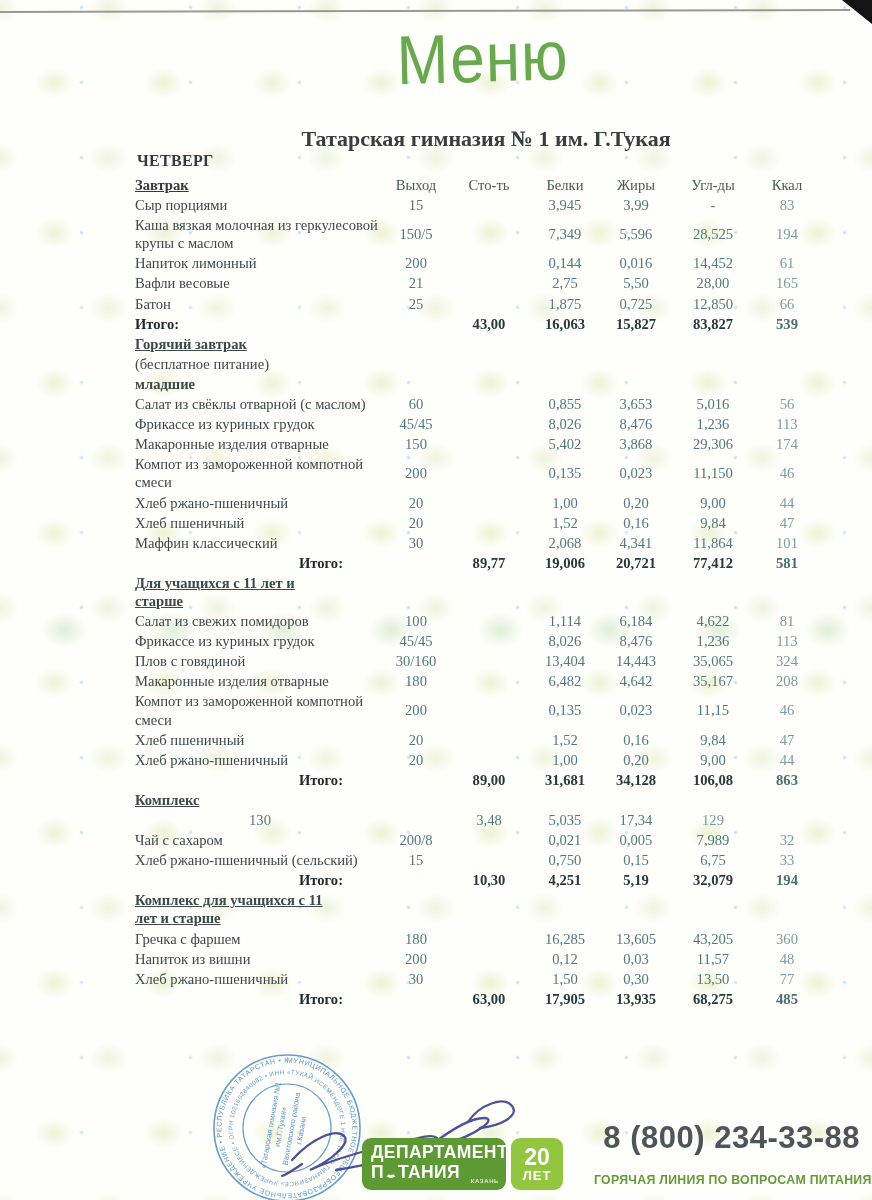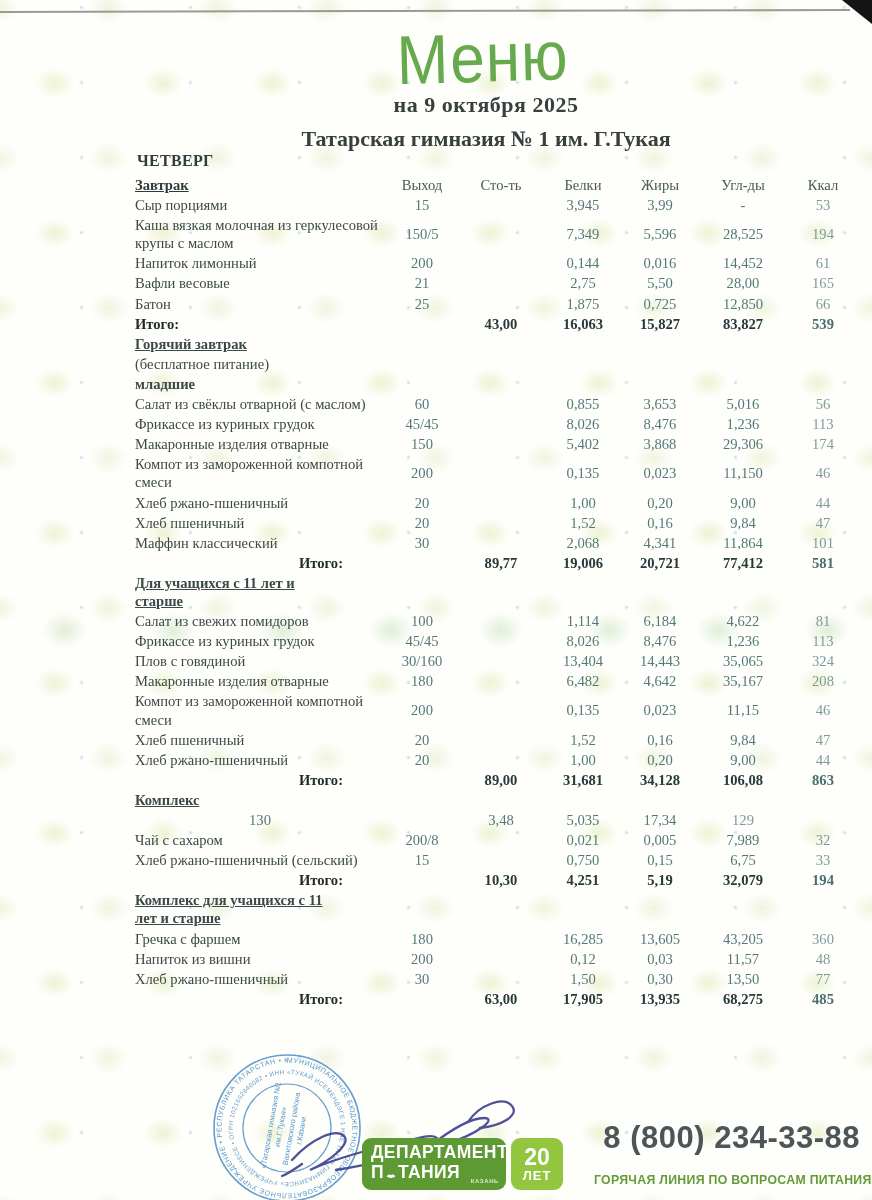--- a/index.html
+++ b/index.html
@@ -30,21 +30,21 @@
     font-size:62px;color:#67a94d;font-weight:400;
     transform:scaleY(1.12) rotate(-1.5deg);transform-origin:left top;
     letter-spacing:1px;line-height:1;
   }
   .head-line{position:absolute;left:256px;width:460px;text-align:center;font-weight:bold;color:#37403e;}
   .date-line{top:92px;font-size:22px;letter-spacing:.5px;}
   .school-line{top:117px;font-size:22px;margin-top:9px;}
   .weekday{position:absolute;left:137px;top:152px;font-size:16px;font-weight:bold;color:#313d3c;letter-spacing:.3px;}
   
   .menu-table{position:absolute;left:135px;top:175px;width:690px;font-size:14.6px;line-height:1.24;}
-  .mrow{display:grid;grid-template-columns:250px 62px 84px 68px 74px 80px 68px;align-items:center;padding:1px 0;gap:6px;}
+  .mrow{display:grid;grid-template-columns:250px 62px 84px 68px 74px 80px 68px;align-items:center;padding:1px 0;}
   .mrow .c{text-align:center;color:#53787a;}
   .mrow .c.kcal{color:#7c9c9c;}
   .mrow .name{text-align:left;color:#3c4949;padding-right:6px;}
   .hdr .c{color:#495a59;}
   .hdr .name{font-weight:bold;text-decoration:underline;color:#2e3a3a;}
   .sec-head{font-weight:bold;text-decoration:underline;color:#2e3a3a;white-space:pre-line;}
   .sec-plain{font-weight:normal;text-decoration:none;color:#3c4949;}
   .sec-bold{font-weight:bold;text-decoration:none;color:#2e3a3a;}
   .total .name{font-weight:bold;color:#1f2b2b;}
   .total .name.alignright{text-align:right;padding-right:42px;}
@@ -68,42 +68,41 @@
 </style>
 </head>
 <body>
 
 <div class="paper">
 
   <div class="scan-topline"></div>
   <div class="scan-corner"></div>
 
   <div class="brand-title">Меню</div>
-  <div class="head-line date-line">на  9 октября 2025</div>
   <div class="head-line school-line">Татарская гимназия № 1 им. Г.Тукая</div>
   <div class="weekday">ЧЕТВЕРГ</div>
 
   <div class="menu-table" id="menu-table">
       <div class="mrow hdr">
         <div class="name sec-head">Завтрак</div>
         <div class="c">Выход</div>
         <div class="c">Сто-ть</div>
         <div class="c">Белки</div>
         <div class="c">Жиры</div>
         <div class="c">Угл-ды</div>
         <div class="c">Ккал</div>
       </div>
       <div class="mrow">
         <div class="name">Сыр порциями</div>
         <div class="c">15</div>
         <div class="c"></div>
         <div class="c">3,945</div>
         <div class="c">3,99</div>
         <div class="c">-</div>
-        <div class="c kcal">53</div>
+        <div class="c kcal">83</div>
       </div>
       <div class="mrow">
         <div class="name">Каша вязкая молочная из геркулесовой крупы с маслом</div>
         <div class="c">150/5</div>
         <div class="c"></div>
         <div class="c">7,349</div>
         <div class="c">5,596</div>
         <div class="c">28,525</div>
         <div class="c kcal">194</div>
       </div>

